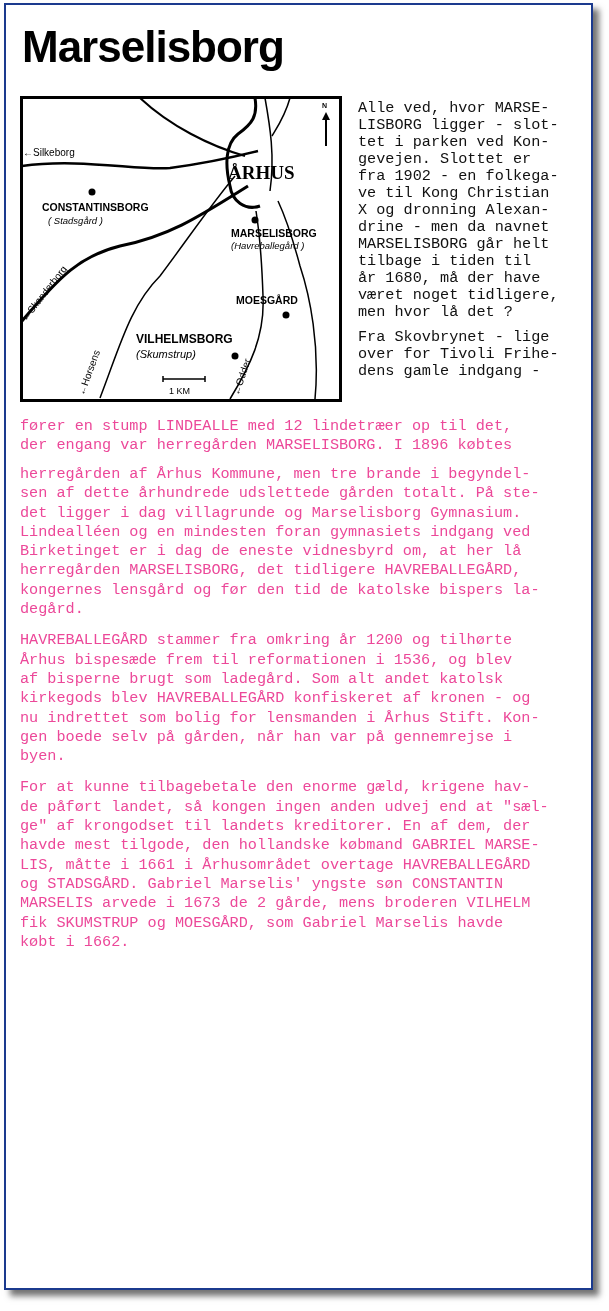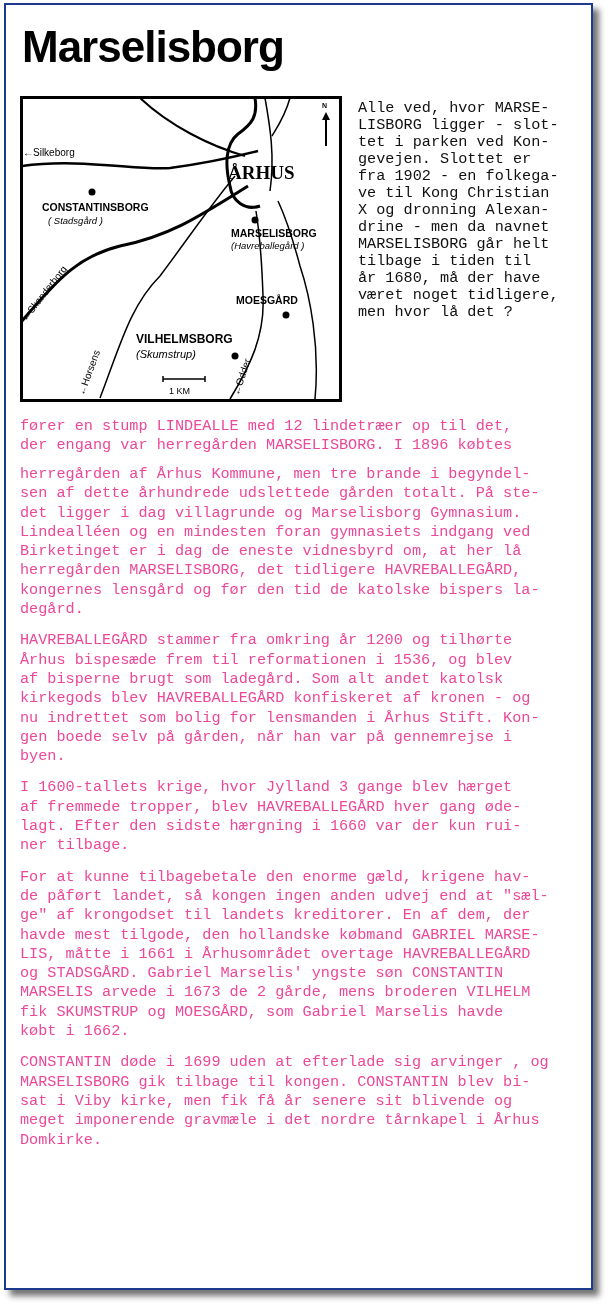--- a/index.html
+++ b/index.html
@@ -92,20 +92,23 @@
 gevejen. Slottet er
 fra 1902 - en folkega-
 ve til Kong Christian
 X og dronning Alexan-
 drine - men da navnet
 MARSELISBORG går helt
 tilbage i tiden til
 år 1680, må der have
 været noget tidligere,
 men hvor lå det ?</p>
+  <p>Fra Skovbrynet - lige
+over for Tivoli Frihe-
+dens gamle indgang -</p>
 </div>
 
 <div class="body" style="top:417px;">
   <p>fører en stump LINDEALLE med 12 lindetræer op til det,
 der engang var herregården MARSELISBORG. I 1896 købtes</p>
 </div>
 
 <div class="body" style="top:465px;">
   <p>herregården af Århus Kommune, men tre brande i begyndel-
 sen af dette århundrede udslettede gården totalt. På ste-
@@ -115,31 +118,22 @@
 herregården MARSELISBORG, det tidligere HAVREBALLEGÅRD,
 kongernes lensgård og før den tid de katolske bispers la-
 degård.</p>
   <p>HAVREBALLEGÅRD stammer fra omkring år 1200 og tilhørte
 Århus bispesæde frem til reformationen i 1536, og blev
 af bisperne brugt som ladegård. Som alt andet katolsk
 kirkegods blev HAVREBALLEGÅRD konfiskeret af kronen - og
 nu indrettet som bolig for lensmanden i Århus Stift. Kon-
 gen boede selv på gården, når han var på gennemrejse i
 byen.</p>
-  <p>I 1600-tallets krige, hvor Jylland 3 gange blev hærget
-af fremmede tropper, blev HAVREBALLEGÅRD hver gang øde-
-lagt. Efter den sidste hærgning i 1660 var der kun rui-
-ner tilbage.</p>
   <p>For at kunne tilbagebetale den enorme gæld, krigene hav-
 de påført landet, så kongen ingen anden udvej end at "sæl-
 ge" af krongodset til landets kreditorer. En af dem, der
 havde mest tilgode, den hollandske købmand GABRIEL MARSE-
 LIS, måtte i 1661 i Århusområdet overtage HAVREBALLEGÅRD
 og STADSGÅRD. Gabriel Marselis' yngste søn CONSTANTIN
 MARSELIS arvede i 1673 de 2 gårde, mens broderen VILHELM
 fik SKUMSTRUP og MOESGÅRD, som Gabriel Marselis havde
 købt i 1662.</p>
-  <p>CONSTANTIN døde i 1699 uden at efterlade sig arvinger , og
-MARSELISBORG gik tilbage til kongen. CONSTANTIN blev bi-
-sat i Viby kirke, men fik få år senere sit blivende og
-meget imponerende gravmæle i det nordre tårnkapel i Århus
-Domkirke.</p>
 </div>
 
 </body></html>

